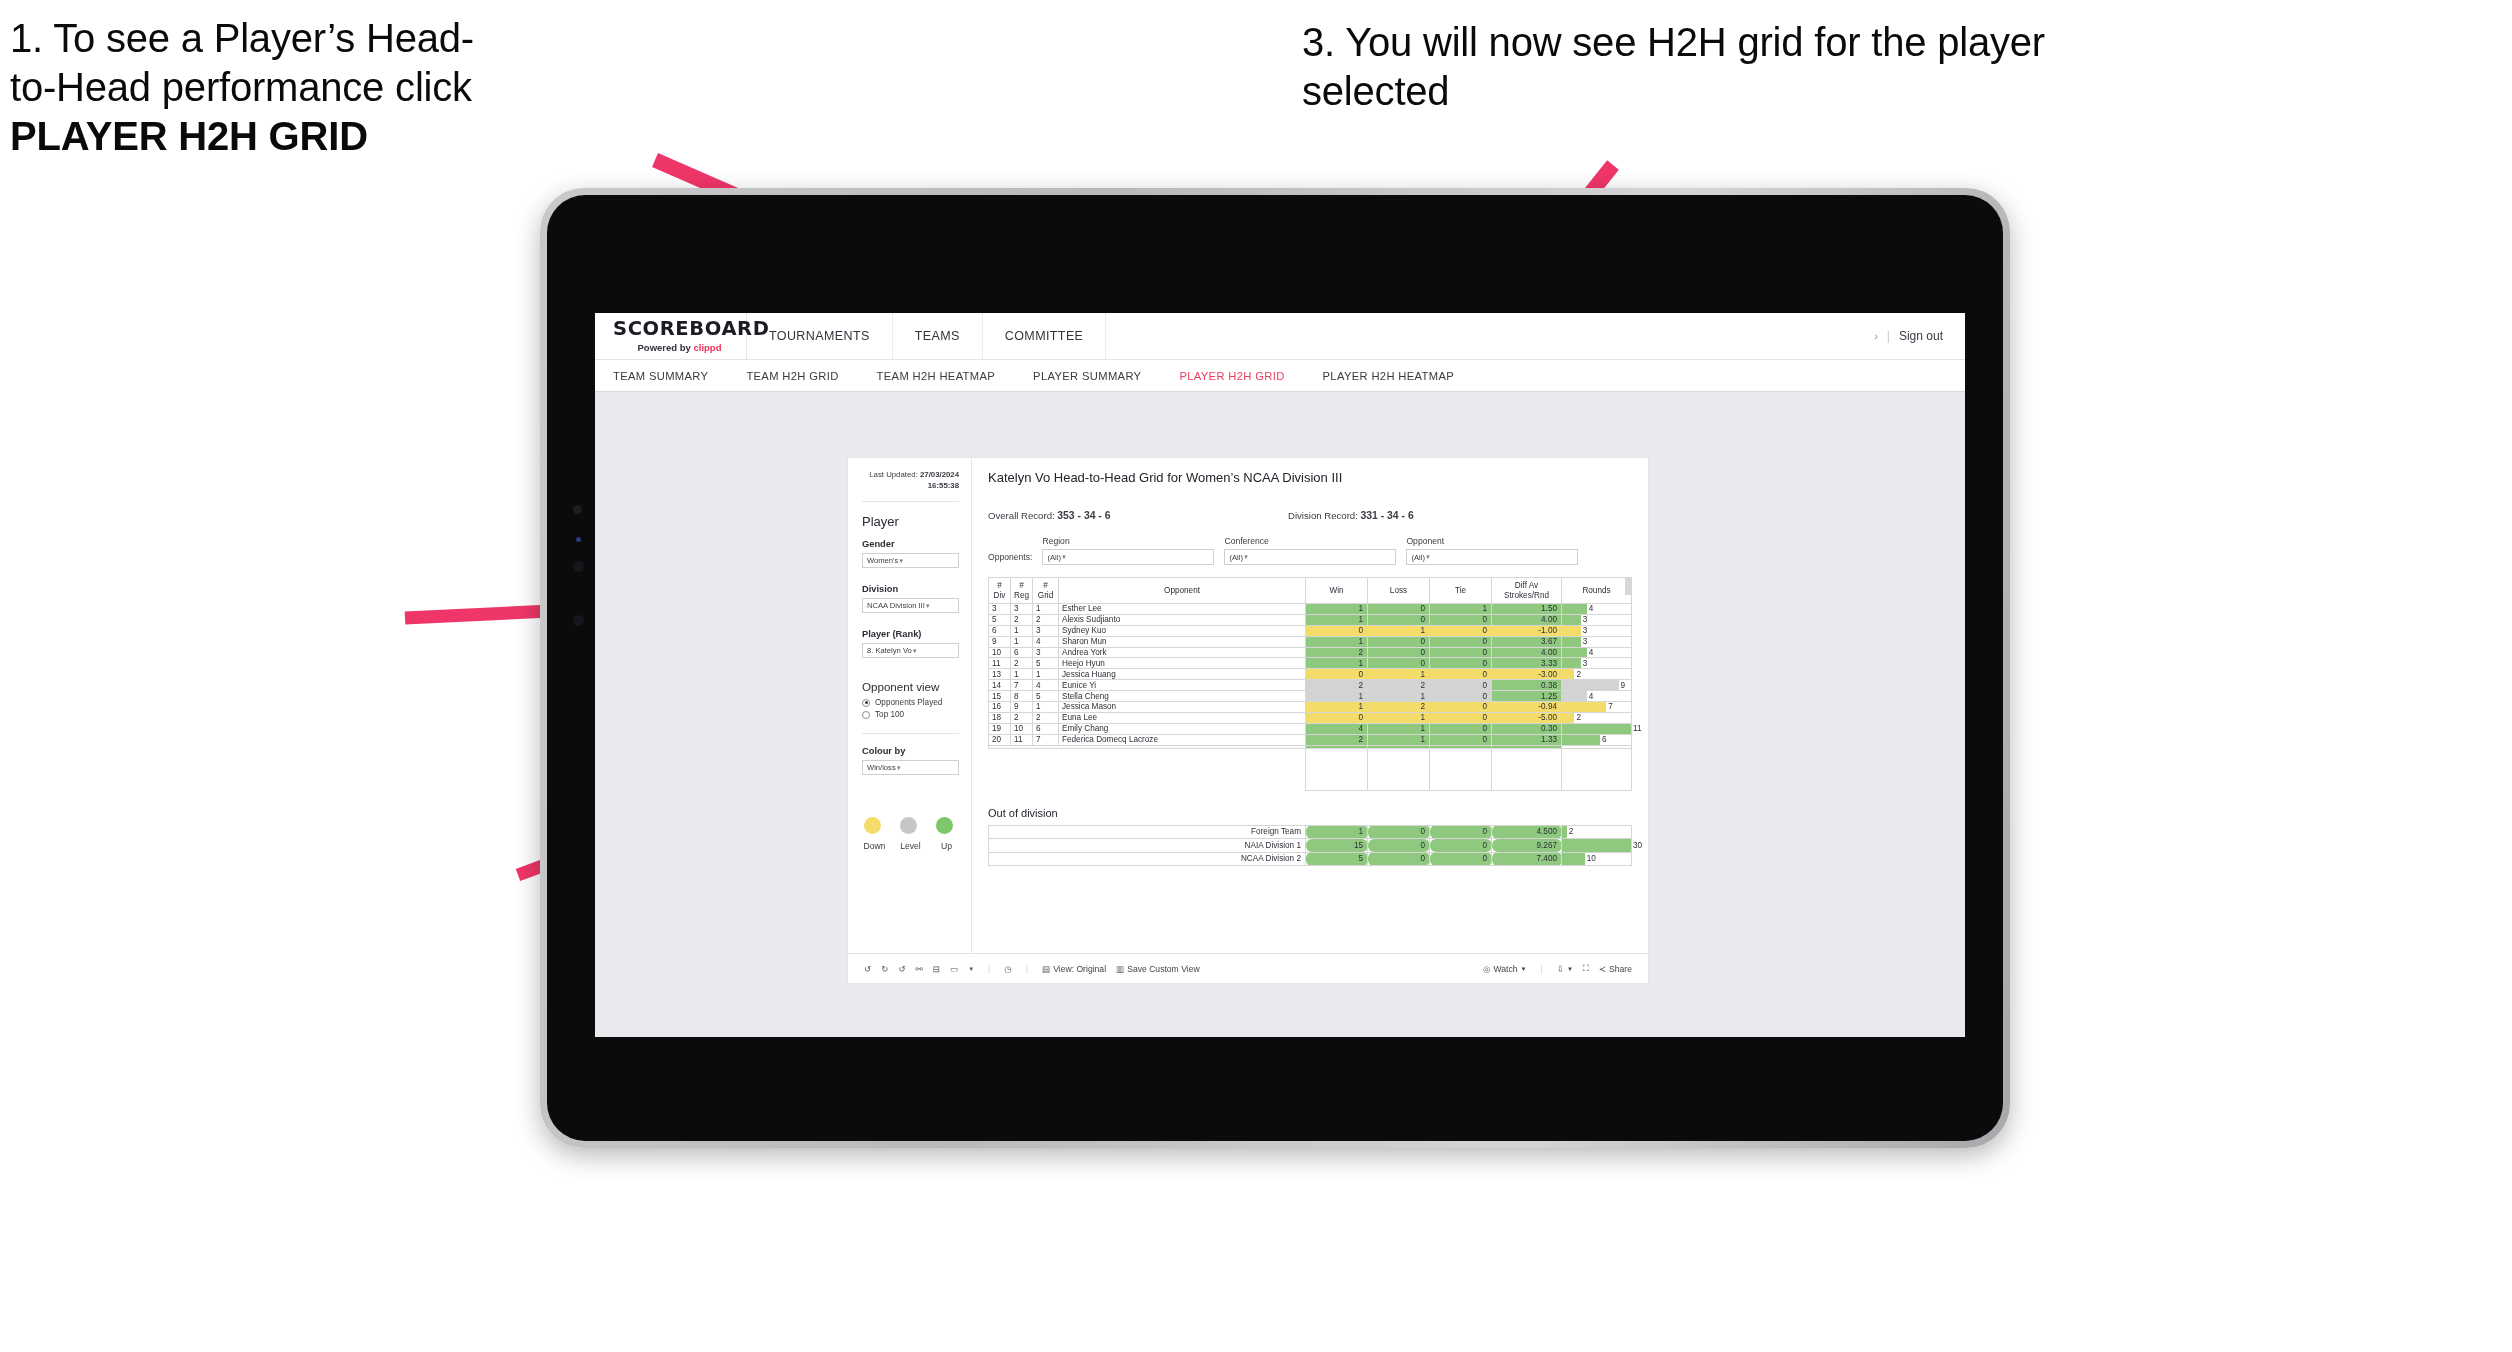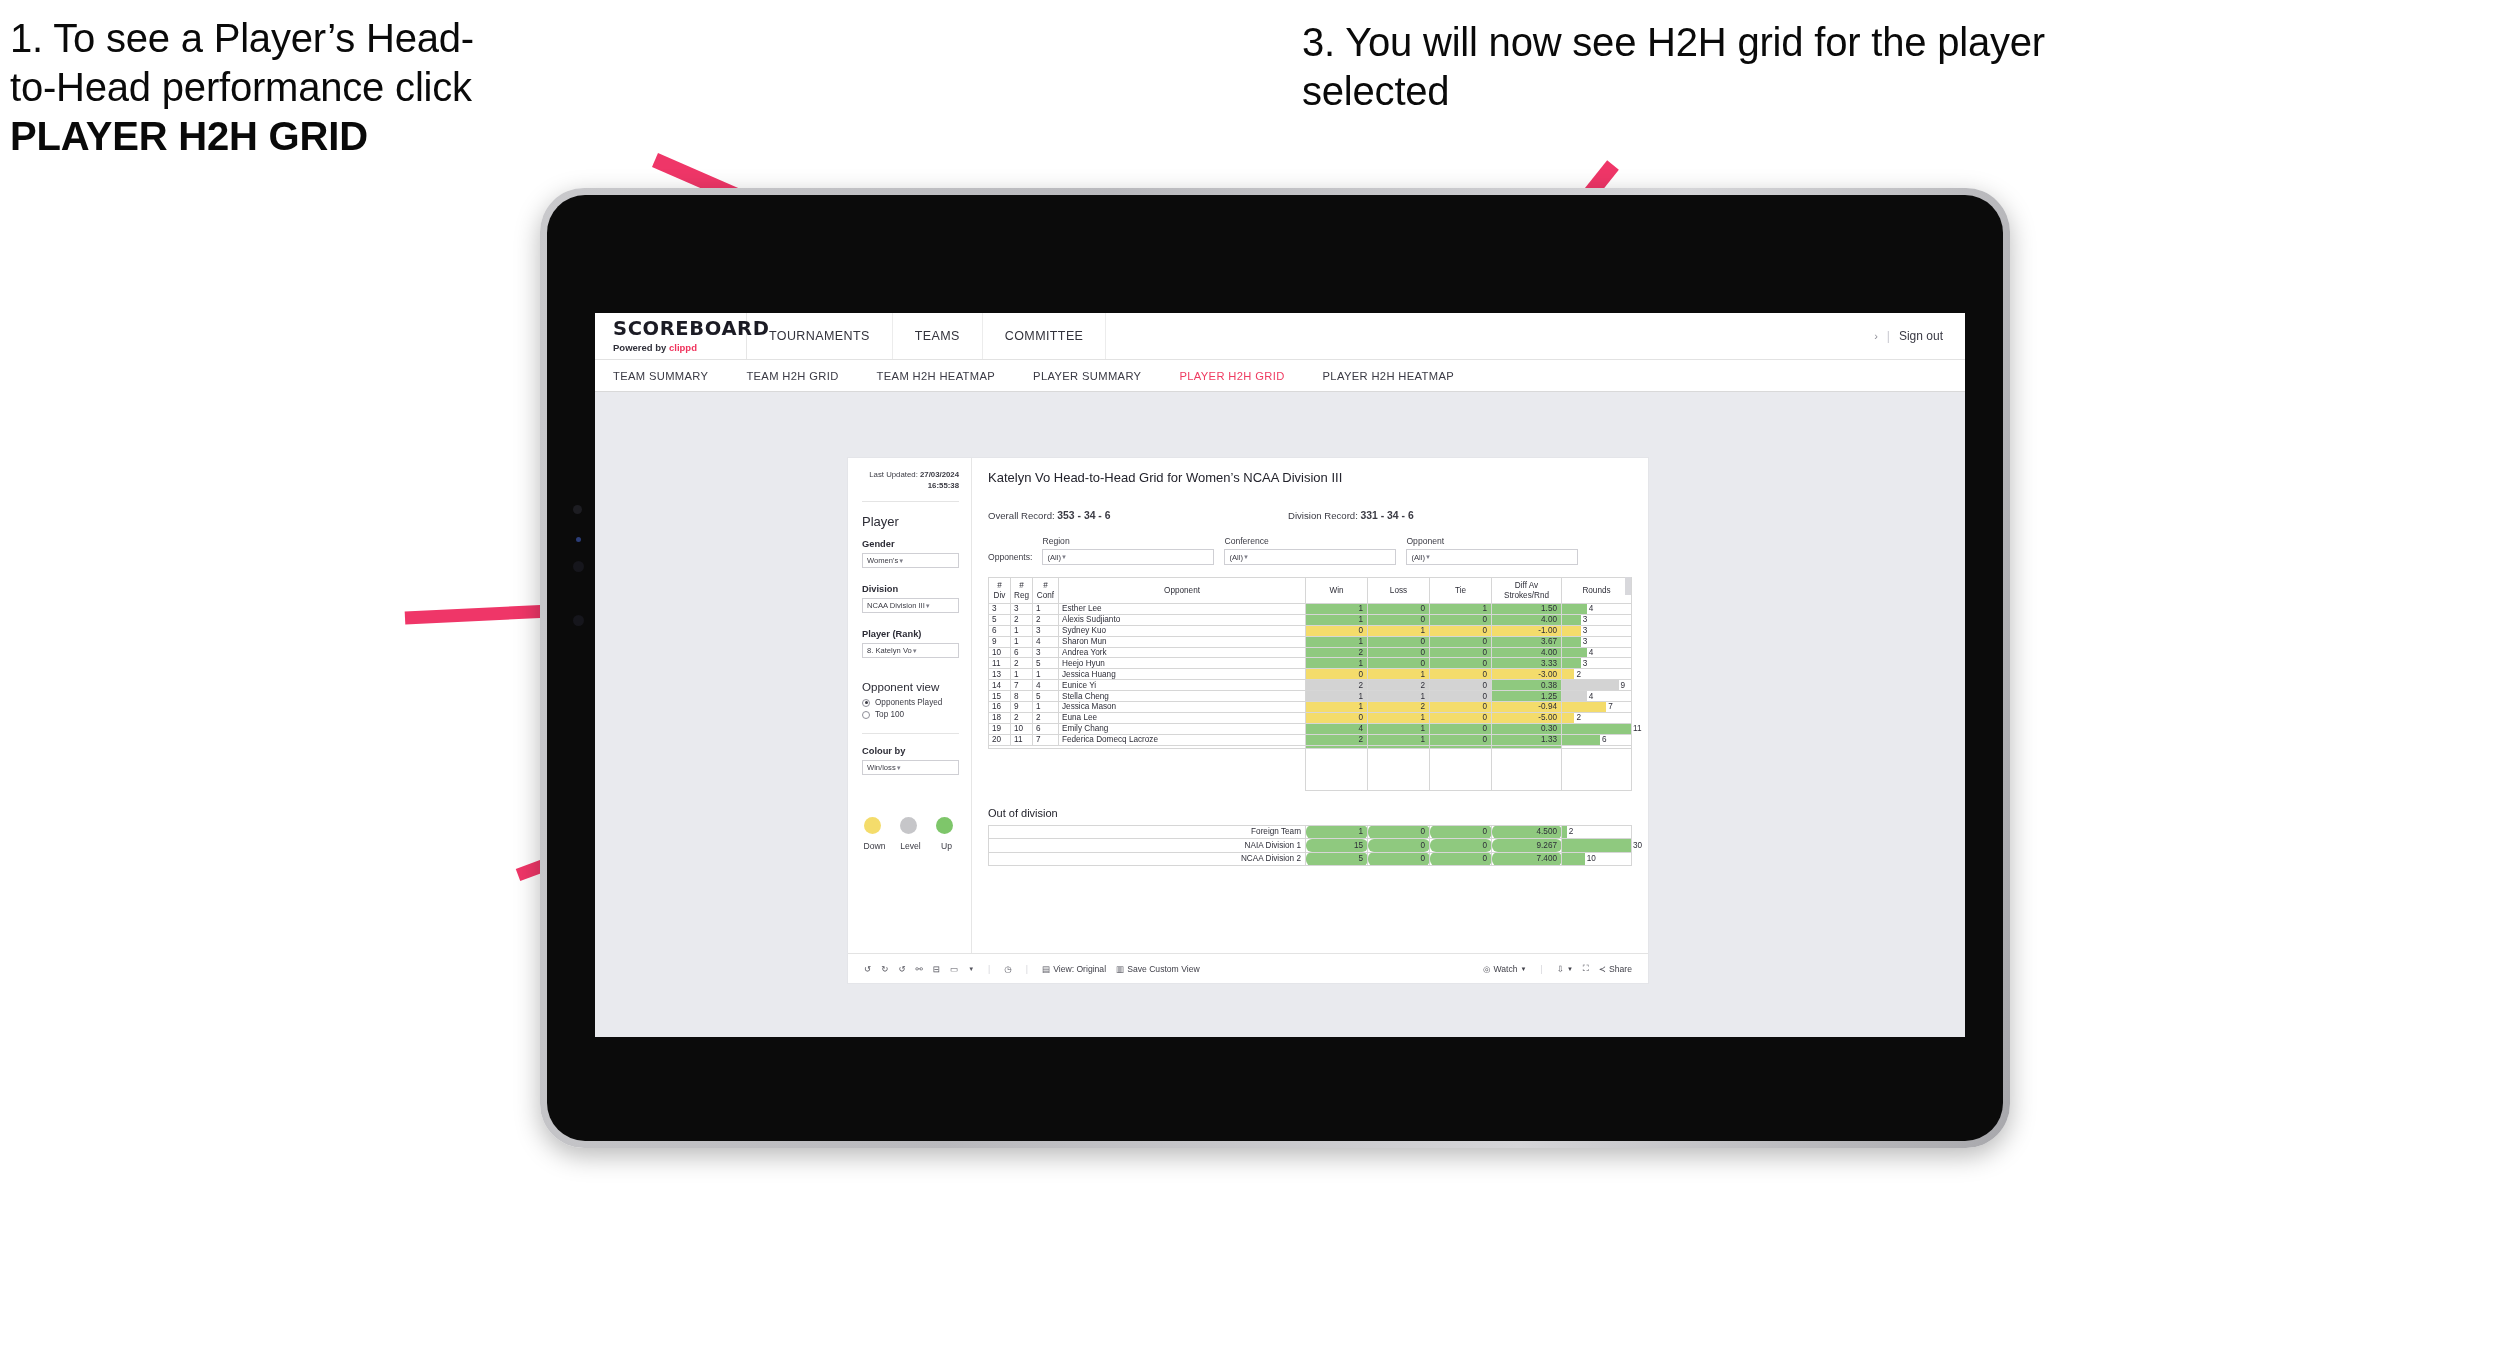--- a/index.html
+++ b/index.html
@@ -59,21 +59,21 @@
   .topnav {
     height: 47px; background: #fff; display:flex; align-items:center;
     border-bottom: 1px solid #e2e2e2; position: relative;
   }
   .brand { width: 152px; padding-left: 18px; border-right: 1px solid #e6e6e6; height: 100%; display:flex; flex-direction:column; justify-content:center;}
   .brand .wordmark {
     font-family: "DejaVu Sans", sans-serif;
     font-weight: 700; font-size: 19.5px; letter-spacing: .6px; color:#1b1b24;
     line-height: 1;
   }
-  .brand .powered { font-size: 9.5px; color:#30303a; margin-top: 3px; }
+  .brand .powered { font-size: 9.5px; color:#30303a; margin-top: 3px; text-align: center; }
   .brand .powered span { color:#f0325c; font-weight:700; }
   .topnav a.navitem {
     font-size: 12.5px; color:#33333c; letter-spacing:.4px;
     padding: 0 22px; height:100%; display:flex; align-items:center;
     border-right: 1px solid #ececec; text-decoration:none;
   }
   .topnav .spacer { flex: 1 1 auto; }
   .signout { font-size: 12px; color:#3a3a44; padding-right: 22px; display:flex; gap:9px; align-items:center;}
   .signout .chev { color:#8c8c96; font-size: 11px; }
   .signout .bar { color:#c9c9d0; }
@@ -338,21 +338,21 @@
                       <col style="width:62px">
                         <col style="width:62px">
                         <col style="width:62px">
                         <col style="width:70px">
                         <col style="width:70px">
                     </colgroup>
                     <thead>
                       <tr>
                         <th><span>#</span><br><span>Div</span></th>
                         <th><span>#</span><br><span>Reg</span></th>
-                        <th><span>#</span><br><span>Conf</span></th>
+                        <th><span>#</span><br><span>Grid</span></th>
                         <th>Opponent</th>
                         <th>Win</th>
                         <th>Loss</th>
                         <th>Tie</th>
                         <th><span>Diff Av</span><br><span>Strokes/Rnd</span></th>
                         <th>Rounds</th>
                       </tr>
                     </thead>
                     <tbody id="h2h-body">
                         <tr>

